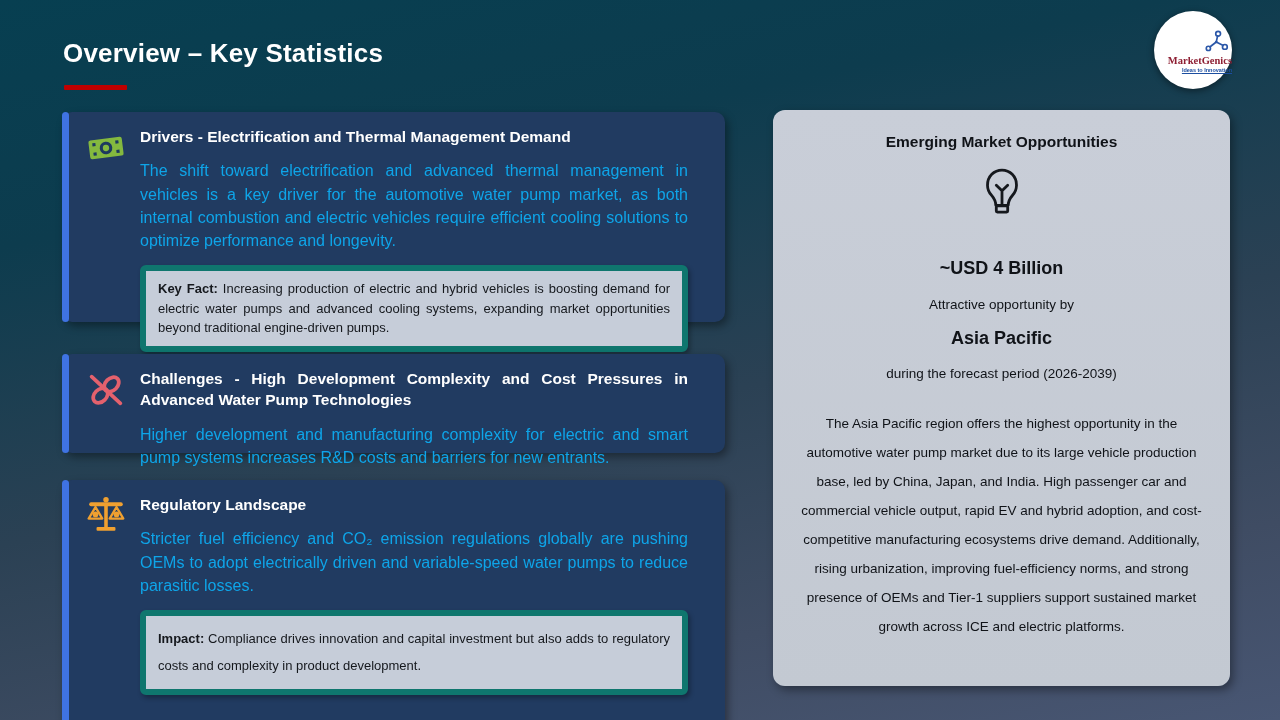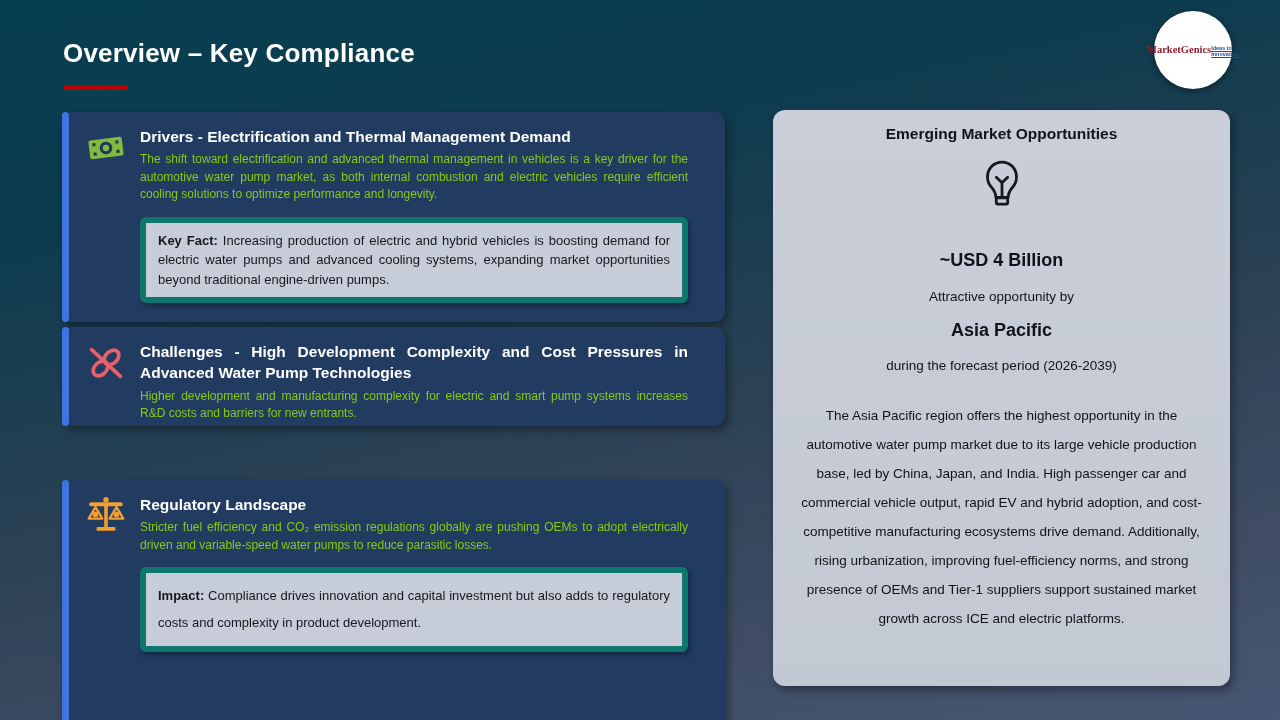--- a/index.html
+++ b/index.html
@@ -15,78 +15,78 @@
   }
   .title-underline{
     position:absolute;left:64px;top:85px;width:63px;height:5px;
     background:#c00000;border-radius:1px;
   }
   
   .logo{
     position:absolute;left:1154px;top:11px;width:78px;height:78px;
     background:#ffffff;border-radius:50%;
     box-shadow:0 2px 7px rgba(0,0,0,.45);
-    display:flex;flex-direction:row;align-items:center;justify-content:center;
+    display:flex;flex-direction:column;align-items:flex-end;justify-content:center;
   }
   .logo svg{width:30px;height:26px;margin-top:2px;}
   .logo-name{font-family:"Liberation Serif",serif;font-weight:bold;font-size:10.5px;color:#8e1f33;line-height:1.1;}
   .logo-tagline{font-size:5.5px;color:#1c4ea0;font-weight:bold;text-decoration:underline;margin-top:1px;}
   
   .card{
     position:absolute;left:62px;width:663px;box-sizing:border-box;
     background:#213b61;border-radius:10px;
     padding:14px 37px 14px 78px;
     box-shadow:3px 4px 9px rgba(0,0,0,.38);
   }
   .card::before{
     content:"";position:absolute;left:0;top:0;bottom:0;width:7px;
     background:#3f73e2;border-radius:7px;
   }
   .card-drivers{top:112px;height:210px;}
-  .card-challenges{top:327px;height:99px;}
+  .card-challenges{top:354px;height:99px;}
   .card-regulatory{top:480px;height:251px;}
   .card-icon{position:absolute;left:23px;top:15px;width:42px;height:42px;}
   .card-icon svg{width:42px;height:42px;}
   .card-title{
     margin:0;font-size:15.5px;font-weight:bold;color:#ffffff;
     text-align:justify;line-height:1.38;
   }
   .card-body{
-    margin:4px 0 0;font-size:12px;color:#84cc16;
+    margin:12px 0 0;font-size:16px;color:#0ea5e9;
     text-align:justify;line-height:1.45;
   }
   .callout{
     margin-top:13px;background:#c6cdd9;border:6px solid #0f766e;border-radius:6px;
     padding:8px 12px;font-size:13px;color:#15181d;text-align:justify;line-height:1.5;
     box-shadow:2px 3px 5px rgba(0,0,0,.32);
   }
   .callout b{font-weight:bold;}
   .callout.impact{line-height:2.1;padding:9px 12px;}
   
   .panel{
     position:absolute;left:773px;top:110px;width:457px;height:576px;box-sizing:border-box;
     background:linear-gradient(180deg,#c9ced8 0%,#c3c9d2 100%);
     border-radius:12px;box-shadow:3px 4px 10px rgba(0,0,0,.38);
-    text-align:center;color:#101318;padding:8px 26px;
+    text-align:center;color:#101318;padding:16px 26px;
   }
   .panel-title{font-size:15.5px;font-weight:bold;margin-top:7px;}
   .panel-bulb{margin-top:15px;}
   .panel-bulb svg{width:46px;height:58px;}
   .panel-value{font-size:18px;font-weight:bold;margin-top:30px;}
   .panel-subtitle{font-size:13.5px;margin-top:18px;}
   .panel-region{font-size:18px;font-weight:bold;margin-top:16px;}
   .panel-period{font-size:13.5px;margin-top:17px;}
   .panel-desc{font-size:13.5px;margin-top:28px;line-height:29px;padding:0 2px;}
 </style>
 </head>
 <body>
 
 <div class="slide">
 
-  <h1 class="page-title">Overview – Key Compliance</h1>
+  <h1 class="page-title">Overview – Key Statistics</h1>
   <div class="title-underline"></div>
 
   <div class="logo">
     <svg viewBox="0 0 40 34" fill="none" stroke="#2b57a8" stroke-width="2.2">
       <line x1="19" y1="17" x2="21" y2="8"></line>
       <line x1="19" y1="17" x2="10" y2="24"></line>
       <line x1="19" y1="17" x2="29" y2="22"></line>
       <circle cx="21.5" cy="6" r="3.2"></circle>
       <circle cx="8.5" cy="25.5" r="2.8"></circle>
       <circle cx="30.5" cy="23.5" r="3.2"></circle>

